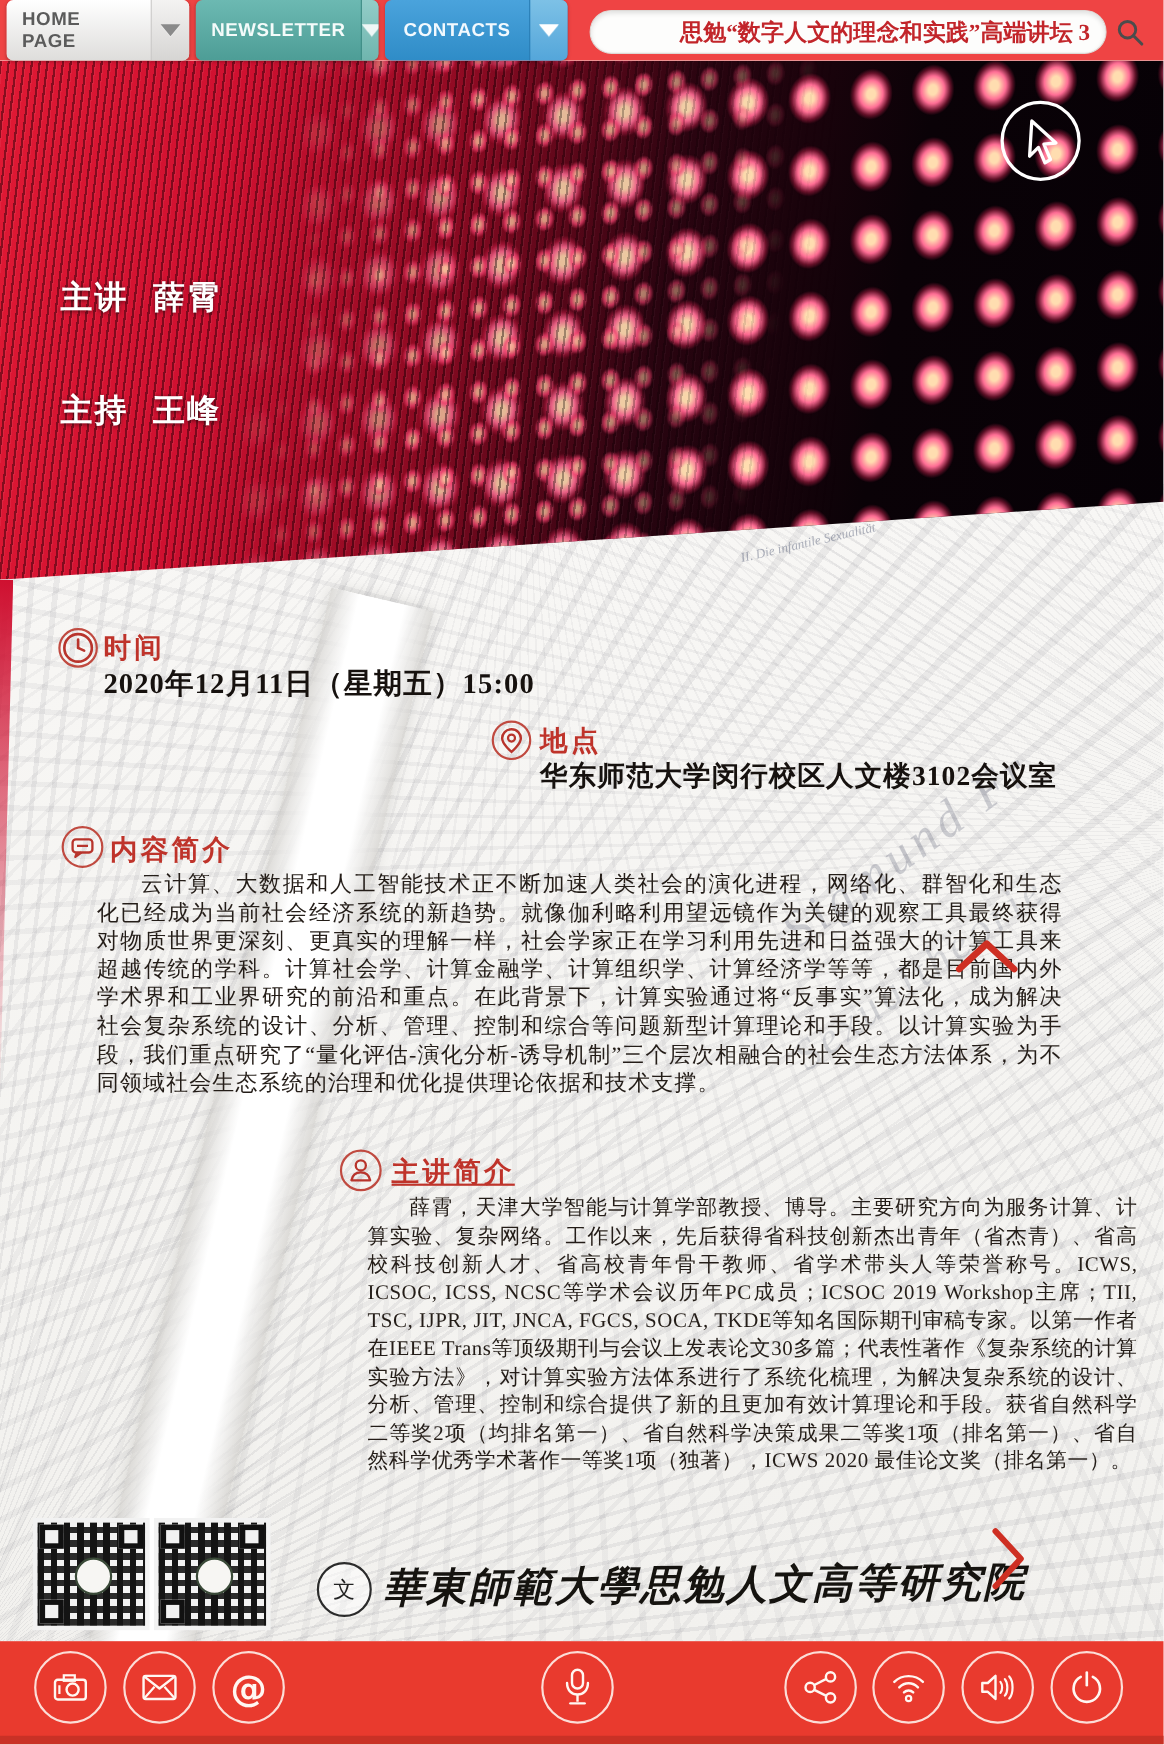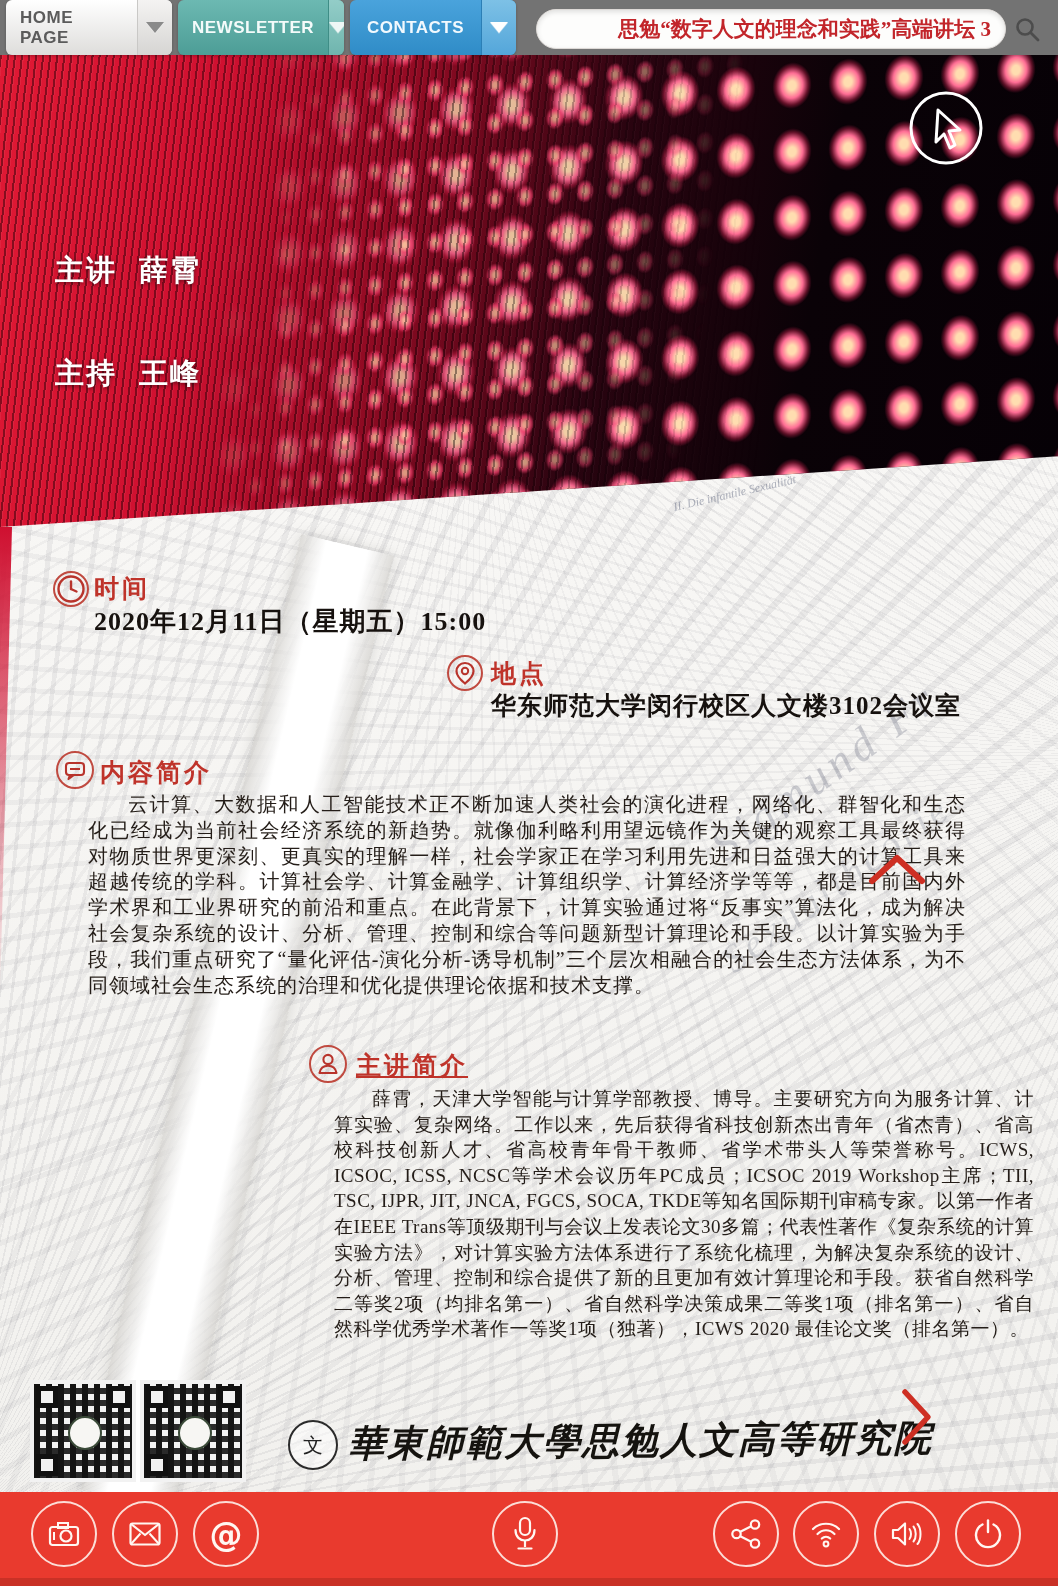--- a/index.html
+++ b/index.html
@@ -1,21 +1,21 @@
 <!DOCTYPE html>
 <html><head>
 <meta charset="utf-8">
 <style>
   html,body{margin:0;padding:0;background:#ffffff;}
   #page{position:relative;width:1058px;height:1586px;overflow:hidden;background:#fff;
         font-family:"Liberation Sans",sans-serif;}
   .abs{position:absolute;}
 
   
-  #nav{left:0;top:0;width:1058px;height:55px;background:#737373;z-index:6;}
+  #nav{left:0;top:0;width:1058px;height:55px;background:#ef4444;z-index:6;}
   .navbtn{position:absolute;top:0;height:55px;border-radius:6px;display:flex;align-items:stretch;
           box-shadow:0 1px 3px rgba(0,0,0,.25);overflow:hidden;cursor:pointer;}
   .navbtn .lbl{display:flex;align-items:center;justify-content:center;font-size:17px;font-weight:bold;
                letter-spacing:.5px;padding:0 14px;flex:1;}
   .navbtn .dd{width:34px;display:flex;align-items:center;justify-content:center;}
   .tri{width:0;height:0;border-left:9px solid transparent;border-right:9px solid transparent;
        border-top:11px solid #8a8a8a;filter:drop-shadow(0 1px 0 rgba(255,255,255,.4));}
   #btn-home{left:6px;width:166px;background:linear-gradient(#ffffff,#dedddb);}
   #btn-home .lbl{color:#5b5b5b;}
   #btn-home .dd{background:linear-gradient(#f4f3f2,#d6d5d3);border-left:1px solid #c9c8c6;}

